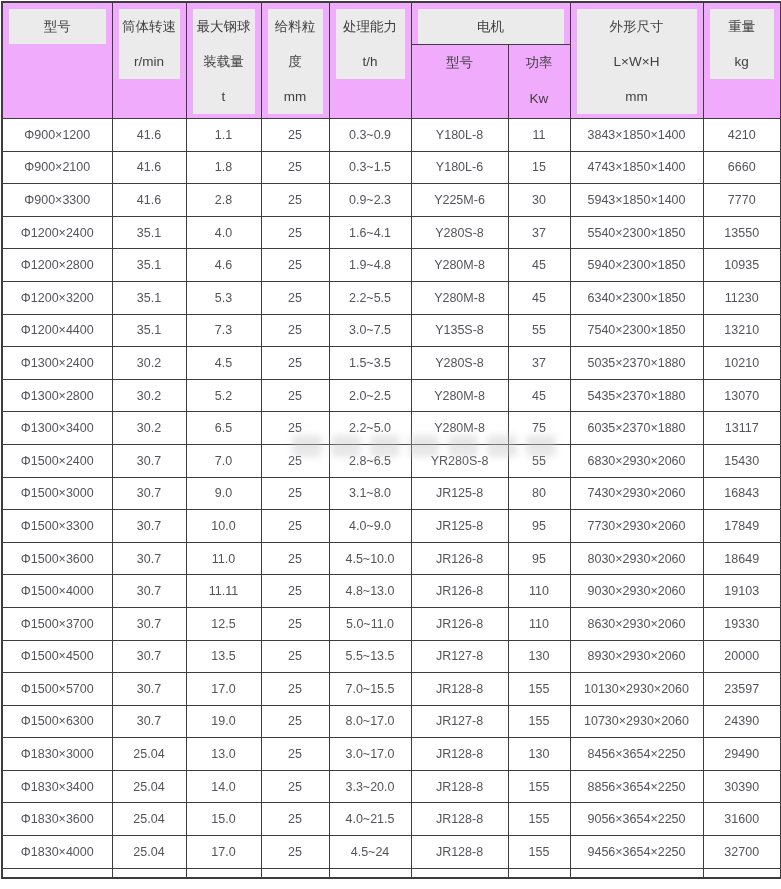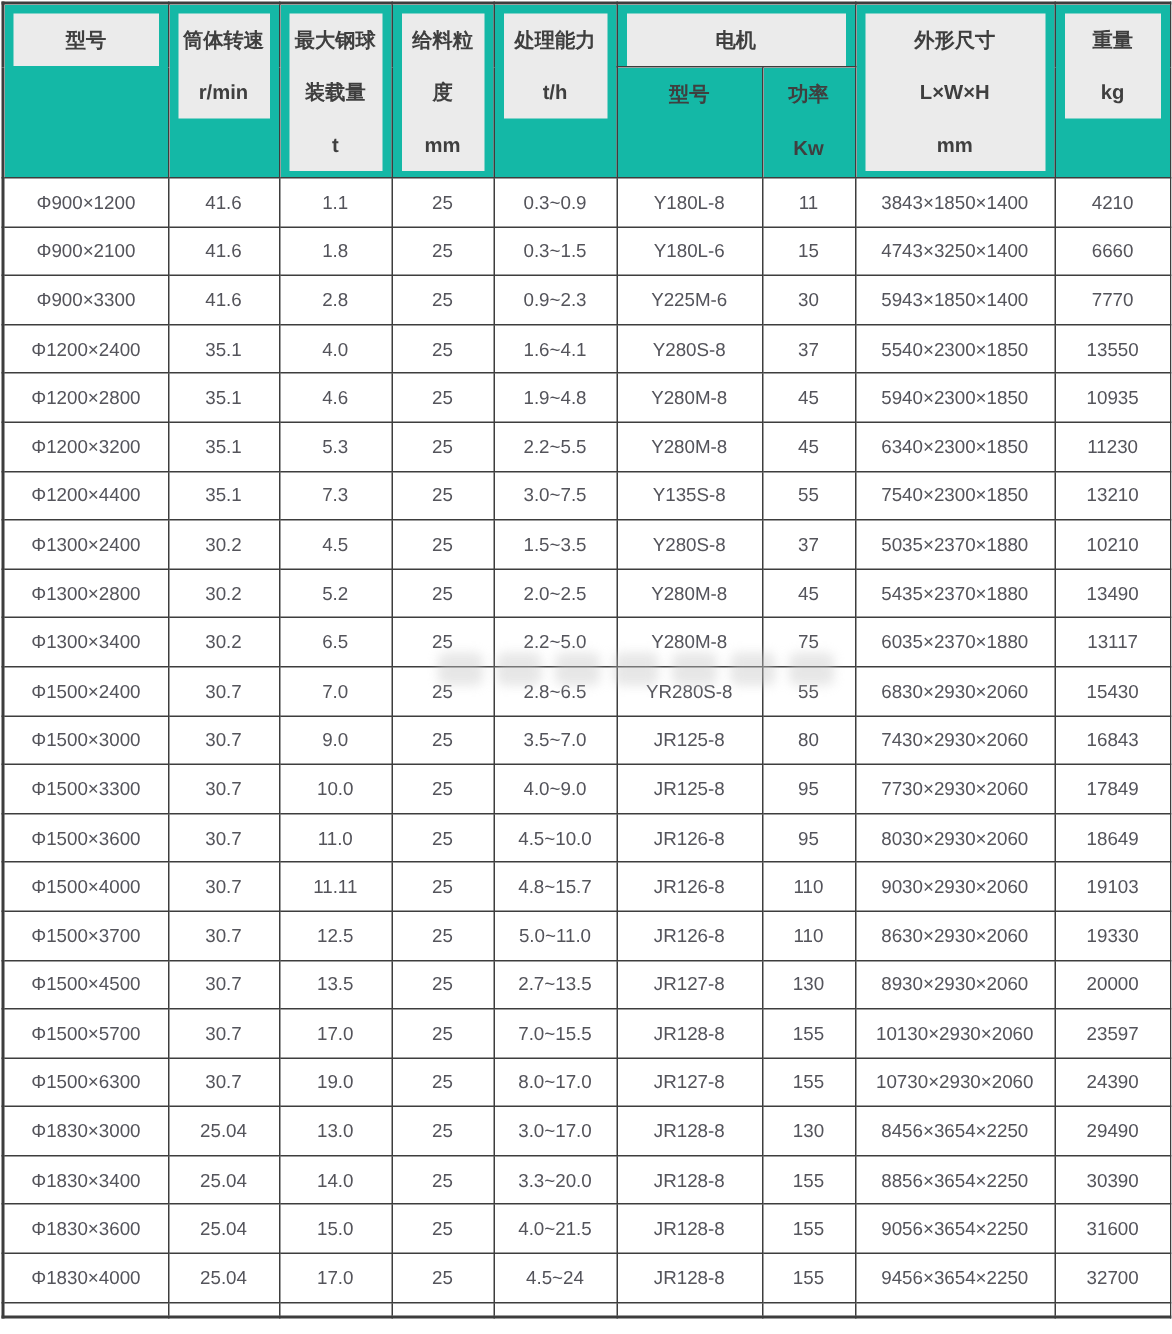--- a/index.html
+++ b/index.html
@@ -25,24 +25,24 @@
     margin: 1px;
     border: 2px solid var(--border);
   }
   table.spec th, table.spec td {
     border: 1px solid var(--border);
     padding: 0;
     overflow: hidden;
   }
   thead th {
     vertical-align: top;
-    font-weight: bold;
+    font-weight: normal;
     color: var(--header-text);
     font-size: 13.5px;
-    background: #14b8a6;
+    background: #f0abfc;
   }
   tr.h1 { height: 36px; }
   tr.h2 { height: 74px; }
   .hl {
     background: var(--hl);
     margin: 6px 6px 0 6px;
   }
   .ln {
     line-height: 35px;
     height: 35px;
@@ -168,21 +168,21 @@
           <td>4210</td>
         </tr>
         <tr>
           <td>Φ900×2100</td>
           <td>41.6</td>
           <td>1.8</td>
           <td>25</td>
           <td>0.3~1.5</td>
           <td>Y180L-6</td>
           <td>15</td>
-          <td>4743×3250×1400</td>
+          <td>4743×1850×1400</td>
           <td>6660</td>
         </tr>
         <tr>
           <td>Φ900×3300</td>
           <td>41.6</td>
           <td>2.8</td>
           <td>25</td>
           <td>0.9~2.3</td>
           <td>Y225M-6</td>
           <td>30</td>
@@ -246,21 +246,21 @@
         </tr>
         <tr>
           <td>Φ1300×2800</td>
           <td>30.2</td>
           <td>5.2</td>
           <td>25</td>
           <td>2.0~2.5</td>
           <td>Y280M-8</td>
           <td>45</td>
           <td>5435×2370×1880</td>
-          <td>13490</td>
+          <td>13070</td>
         </tr>
         <tr>
           <td>Φ1300×3400</td>
           <td>30.2</td>
           <td>6.5</td>
           <td>25</td>
           <td>2.2~5.0</td>
           <td>Y280M-8</td>
           <td>75</td>
           <td>6035×2370×1880</td>
@@ -275,21 +275,21 @@
           <td>YR280S-8</td>
           <td>55</td>
           <td>6830×2930×2060</td>
           <td>15430</td>
         </tr>
         <tr>
           <td>Φ1500×3000</td>
           <td>30.7</td>
           <td>9.0</td>
           <td>25</td>
-          <td>3.5~7.0</td>
+          <td>3.1~8.0</td>
           <td>JR125-8</td>
           <td>80</td>
           <td>7430×2930×2060</td>
           <td>16843</td>
         </tr>
         <tr>
           <td>Φ1500×3300</td>
           <td>30.7</td>
           <td>10.0</td>
           <td>25</td>
@@ -308,21 +308,21 @@
           <td>JR126-8</td>
           <td>95</td>
           <td>8030×2930×2060</td>
           <td>18649</td>
         </tr>
         <tr>
           <td>Φ1500×4000</td>
           <td>30.7</td>
           <td>11.11</td>
           <td>25</td>
-          <td>4.8~15.7</td>
+          <td>4.8~13.0</td>
           <td>JR126-8</td>
           <td>110</td>
           <td>9030×2930×2060</td>
           <td>19103</td>
         </tr>
         <tr>
           <td>Φ1500×3700</td>
           <td>30.7</td>
           <td>12.5</td>
           <td>25</td>
@@ -330,21 +330,21 @@
           <td>JR126-8</td>
           <td>110</td>
           <td>8630×2930×2060</td>
           <td>19330</td>
         </tr>
         <tr>
           <td>Φ1500×4500</td>
           <td>30.7</td>
           <td>13.5</td>
           <td>25</td>
-          <td>2.7~13.5</td>
+          <td>5.5~13.5</td>
           <td>JR127-8</td>
           <td>130</td>
           <td>8930×2930×2060</td>
           <td>20000</td>
         </tr>
         <tr>
           <td>Φ1500×5700</td>
           <td>30.7</td>
           <td>17.0</td>
           <td>25</td>

